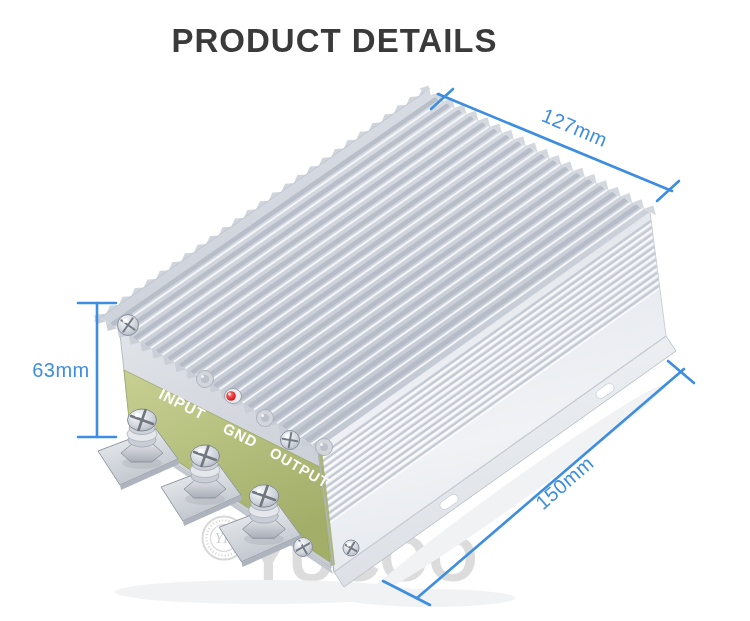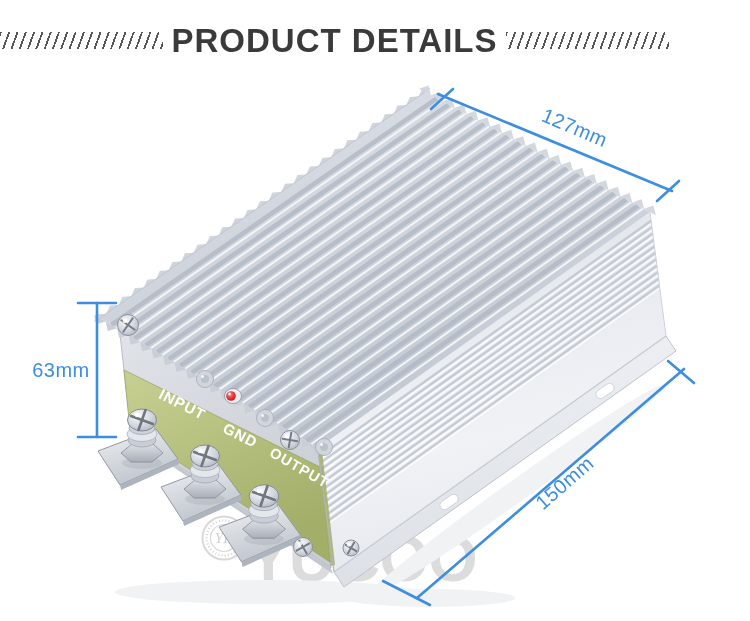--- a/index.html
+++ b/index.html
@@ -2,21 +2,21 @@
 <html><head>
 <meta charset="utf-8">
 <style>
   html,body{margin:0;padding:0;}
   body{
     width:750px;height:621px;background:#ffffff;overflow:hidden;position:relative;
     font-family:"Liberation Sans",sans-serif;
   }
   .header{
     position:absolute;top:22px;left:0;width:669px;height:36px;
-    display:flex;align-items:center;justify-content:center;gap:8px;
+    display:flex;align-items:center;justify-content:center;gap:8px;flex-direction:column;
   }
   .hatch{
     width:206px;height:17px;
     background:repeating-linear-gradient(110deg,#565656 0 1.8px,transparent 1.8px 7.8px);
   }
   .page-title{
     margin:0;font-weight:800;font-size:33px;line-height:1;color:#3a3a3a;
     letter-spacing:1px;white-space:nowrap;
   }
   svg{position:absolute;left:0;top:0;}

